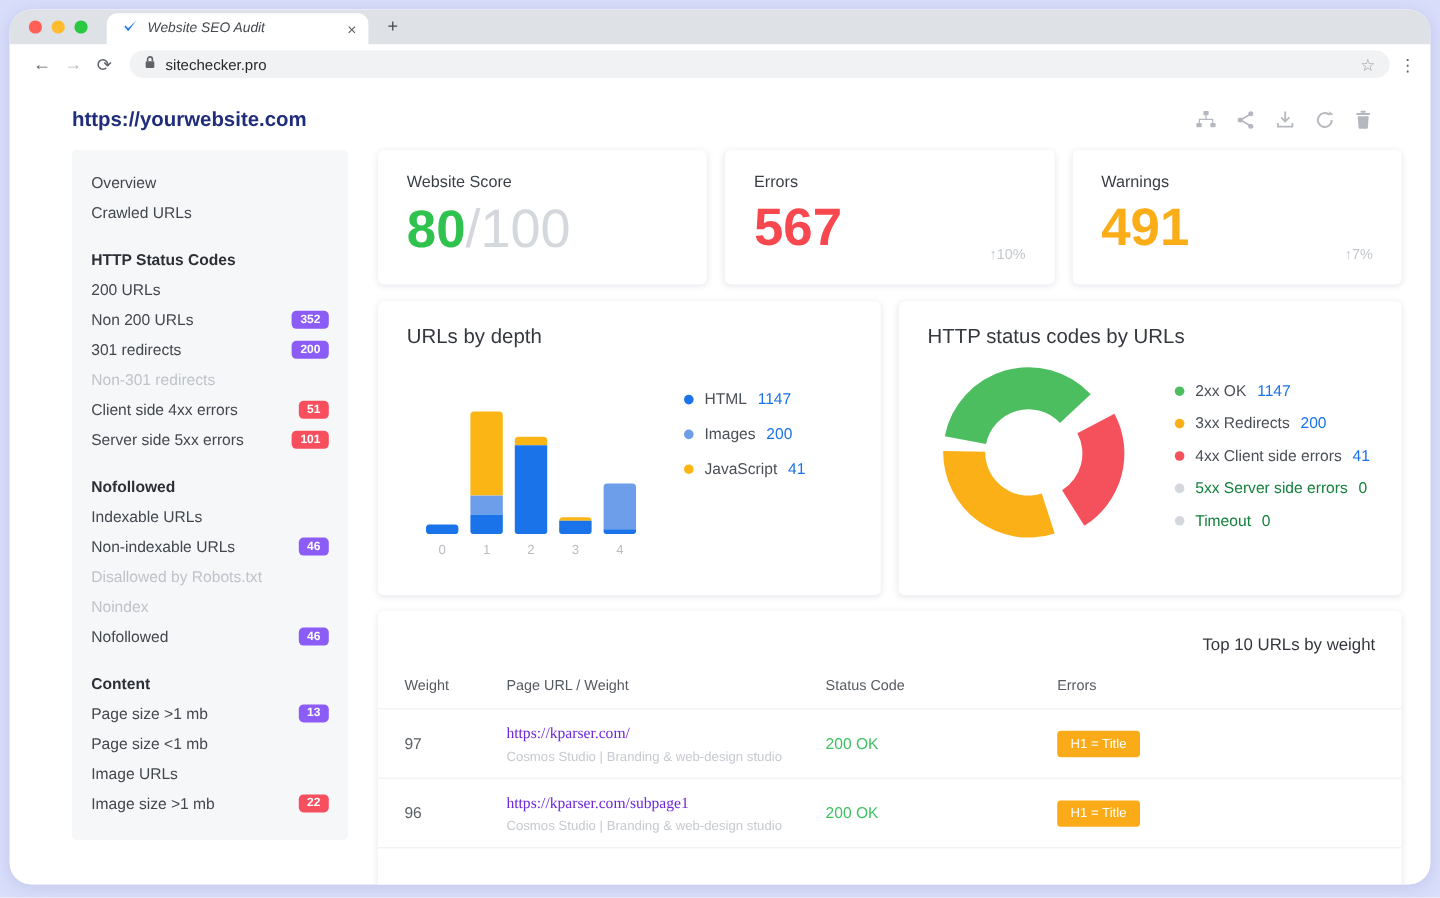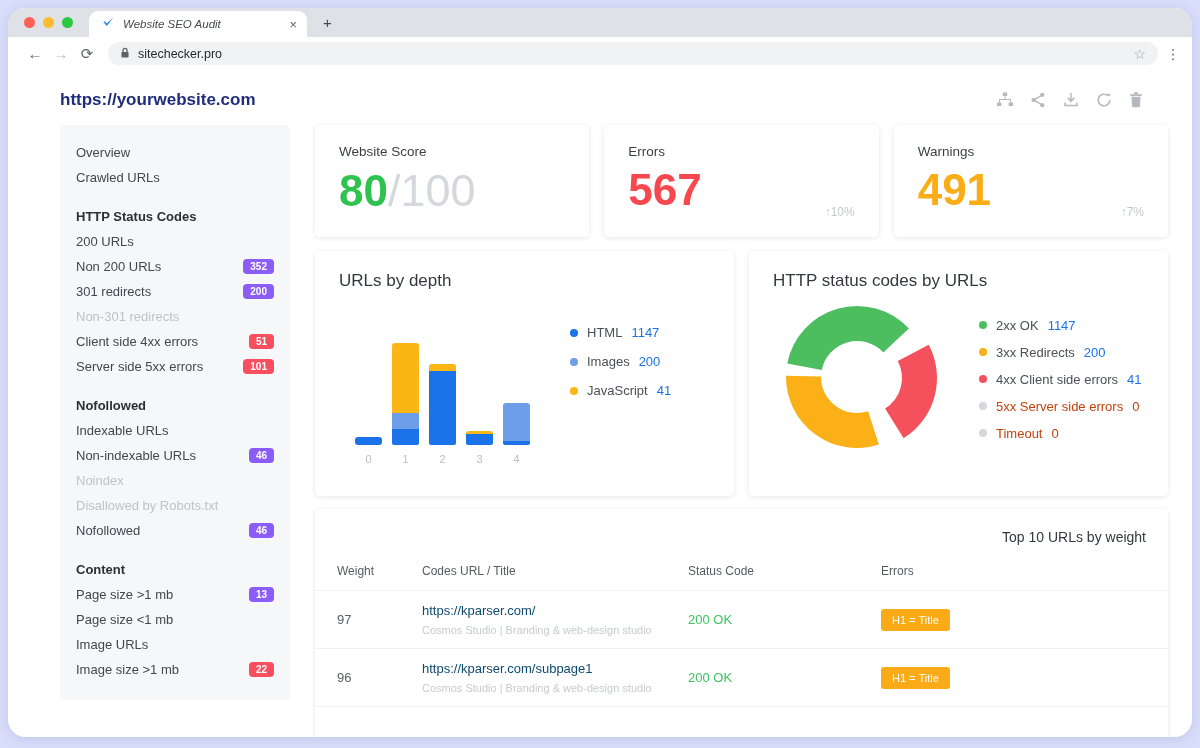--- a/index.html
+++ b/index.html
@@ -59,32 +59,32 @@
 
   .bar-wrap { display:flex; }
   .bars { display:flex; align-items:flex-end; gap:10px; height:128px; margin:26px 0 0 16px; }
   .bar-col { width:27px; position:relative; display:flex; flex-direction:column-reverse; }
   .bar-seg { width:100%; }
   .x-label { position:absolute; bottom:-20px; width:100%; text-align:center; font-size:11px; color:#b9bdc3; }
   .bar-legend { margin:34px 0 0 40px; display:flex; flex-direction:column; gap:14px; }
   .legend-item { display:flex; align-items:center; gap:9px; font-size:13px; color:#4b4f56; cursor:pointer; white-space:nowrap; }
   .legend-dot { width:8px; height:8px; border-radius:50%; flex-shrink:0; }
   .legend-val { color:#1a73e8; }
-  .legend-item.disabled, .legend-item.disabled .legend-val { color:#c2410c; }
+  .legend-item.disabled, .legend-item.disabled .legend-val { color:#15803d; }
 
   .donut-wrap { display:flex; align-items:center; }
   .donut-legend { margin-left:16px; display:flex; flex-direction:column; gap:12px; }
 
   .table-card { background:#fff; border-radius:5px; box-shadow:0 1px 5px rgba(70,80,110,.14); margin-top:13px; padding-top:20px; overflow:hidden; }
   .table-title { padding:0 22px; font-size:14px; font-weight:500; color:#34383e;text-align:right; }
   .tgrid { display:grid; grid-template-columns:85px 266px 193px 1fr; align-items:center; }
   .thead { padding:19px 22px 12px 22px; font-size:12px; color:#565b61; border-bottom:1px solid #f0f1f3; }
   .trow { padding:11px 22px; border-bottom:1px solid #f0f1f3; min-height:58px; }
   .cell-weight { font-size:13px; color:#5a5f66; }
-  .link { font-size:13px; color:#0c4a6e; cursor:pointer; }
+  .link { font-size:13px; color:#6d28d9; cursor:pointer;font-family:Liberation Serif, serif; }
   .sub { font-size:11px; color:#c7cad0; margin-top:6px; }
   .cell-status { font-size:13px; color:#3ec161; }
   .err-badge { display:inline-block; background:#fbab17; color:#fff; font-size:11px; padding:5px 11px; border-radius:3px; }
   .table-foot { height:38px; }
 </style>
 </head>
 <body>
 
 <div class="window">
 
@@ -199,24 +199,24 @@
           </div>
           <div class="side-title">Nofollowed</div>
           <div class="side-item">
             <span>Indexable URLs</span>
           </div>
           <div class="side-item">
             <span>Non-indexable URLs</span>
             <span class="badge amber">46</span>
           </div>
           <div class="side-item disabled">
+            <span>Disallowed by Robots.txt</span>
+          </div>
+          <div class="side-item disabled">
             <span>Noindex</span>
-          </div>
-          <div class="side-item disabled">
-            <span>Disallowed by Robots.txt</span>
           </div>
           <div class="side-item">
             <span>Nofollowed</span>
             <span class="badge amber">46</span>
           </div>
           <div class="side-title">Content</div>
           <div class="side-item">
             <span>Page size &gt;1 mb</span>
             <span class="badge amber">13</span>
           </div>
@@ -336,21 +336,21 @@
                   </div>
                 </div>
             </div>
           </div>
         </div>
 
         <div class="table-card">
           <div class="table-title">Top 10 URLs by weight</div>
           <div class="tgrid thead" id="thead">
               <span>Weight</span>
-              <span>Codes URL / Title</span>
+              <span>Page URL / Weight</span>
               <span>Status Code</span>
               <span>Errors</span>
             </div>
           <div id="tbody">
               <div class="tgrid trow">
                 <span class="cell-weight">97</span>
                 <div class="cell-url">
                   <div class="link">https://kparser.com/</div>
                   <div class="sub">Cosmos Studio | Branding &amp; web-design studio</div>
                 </div>

